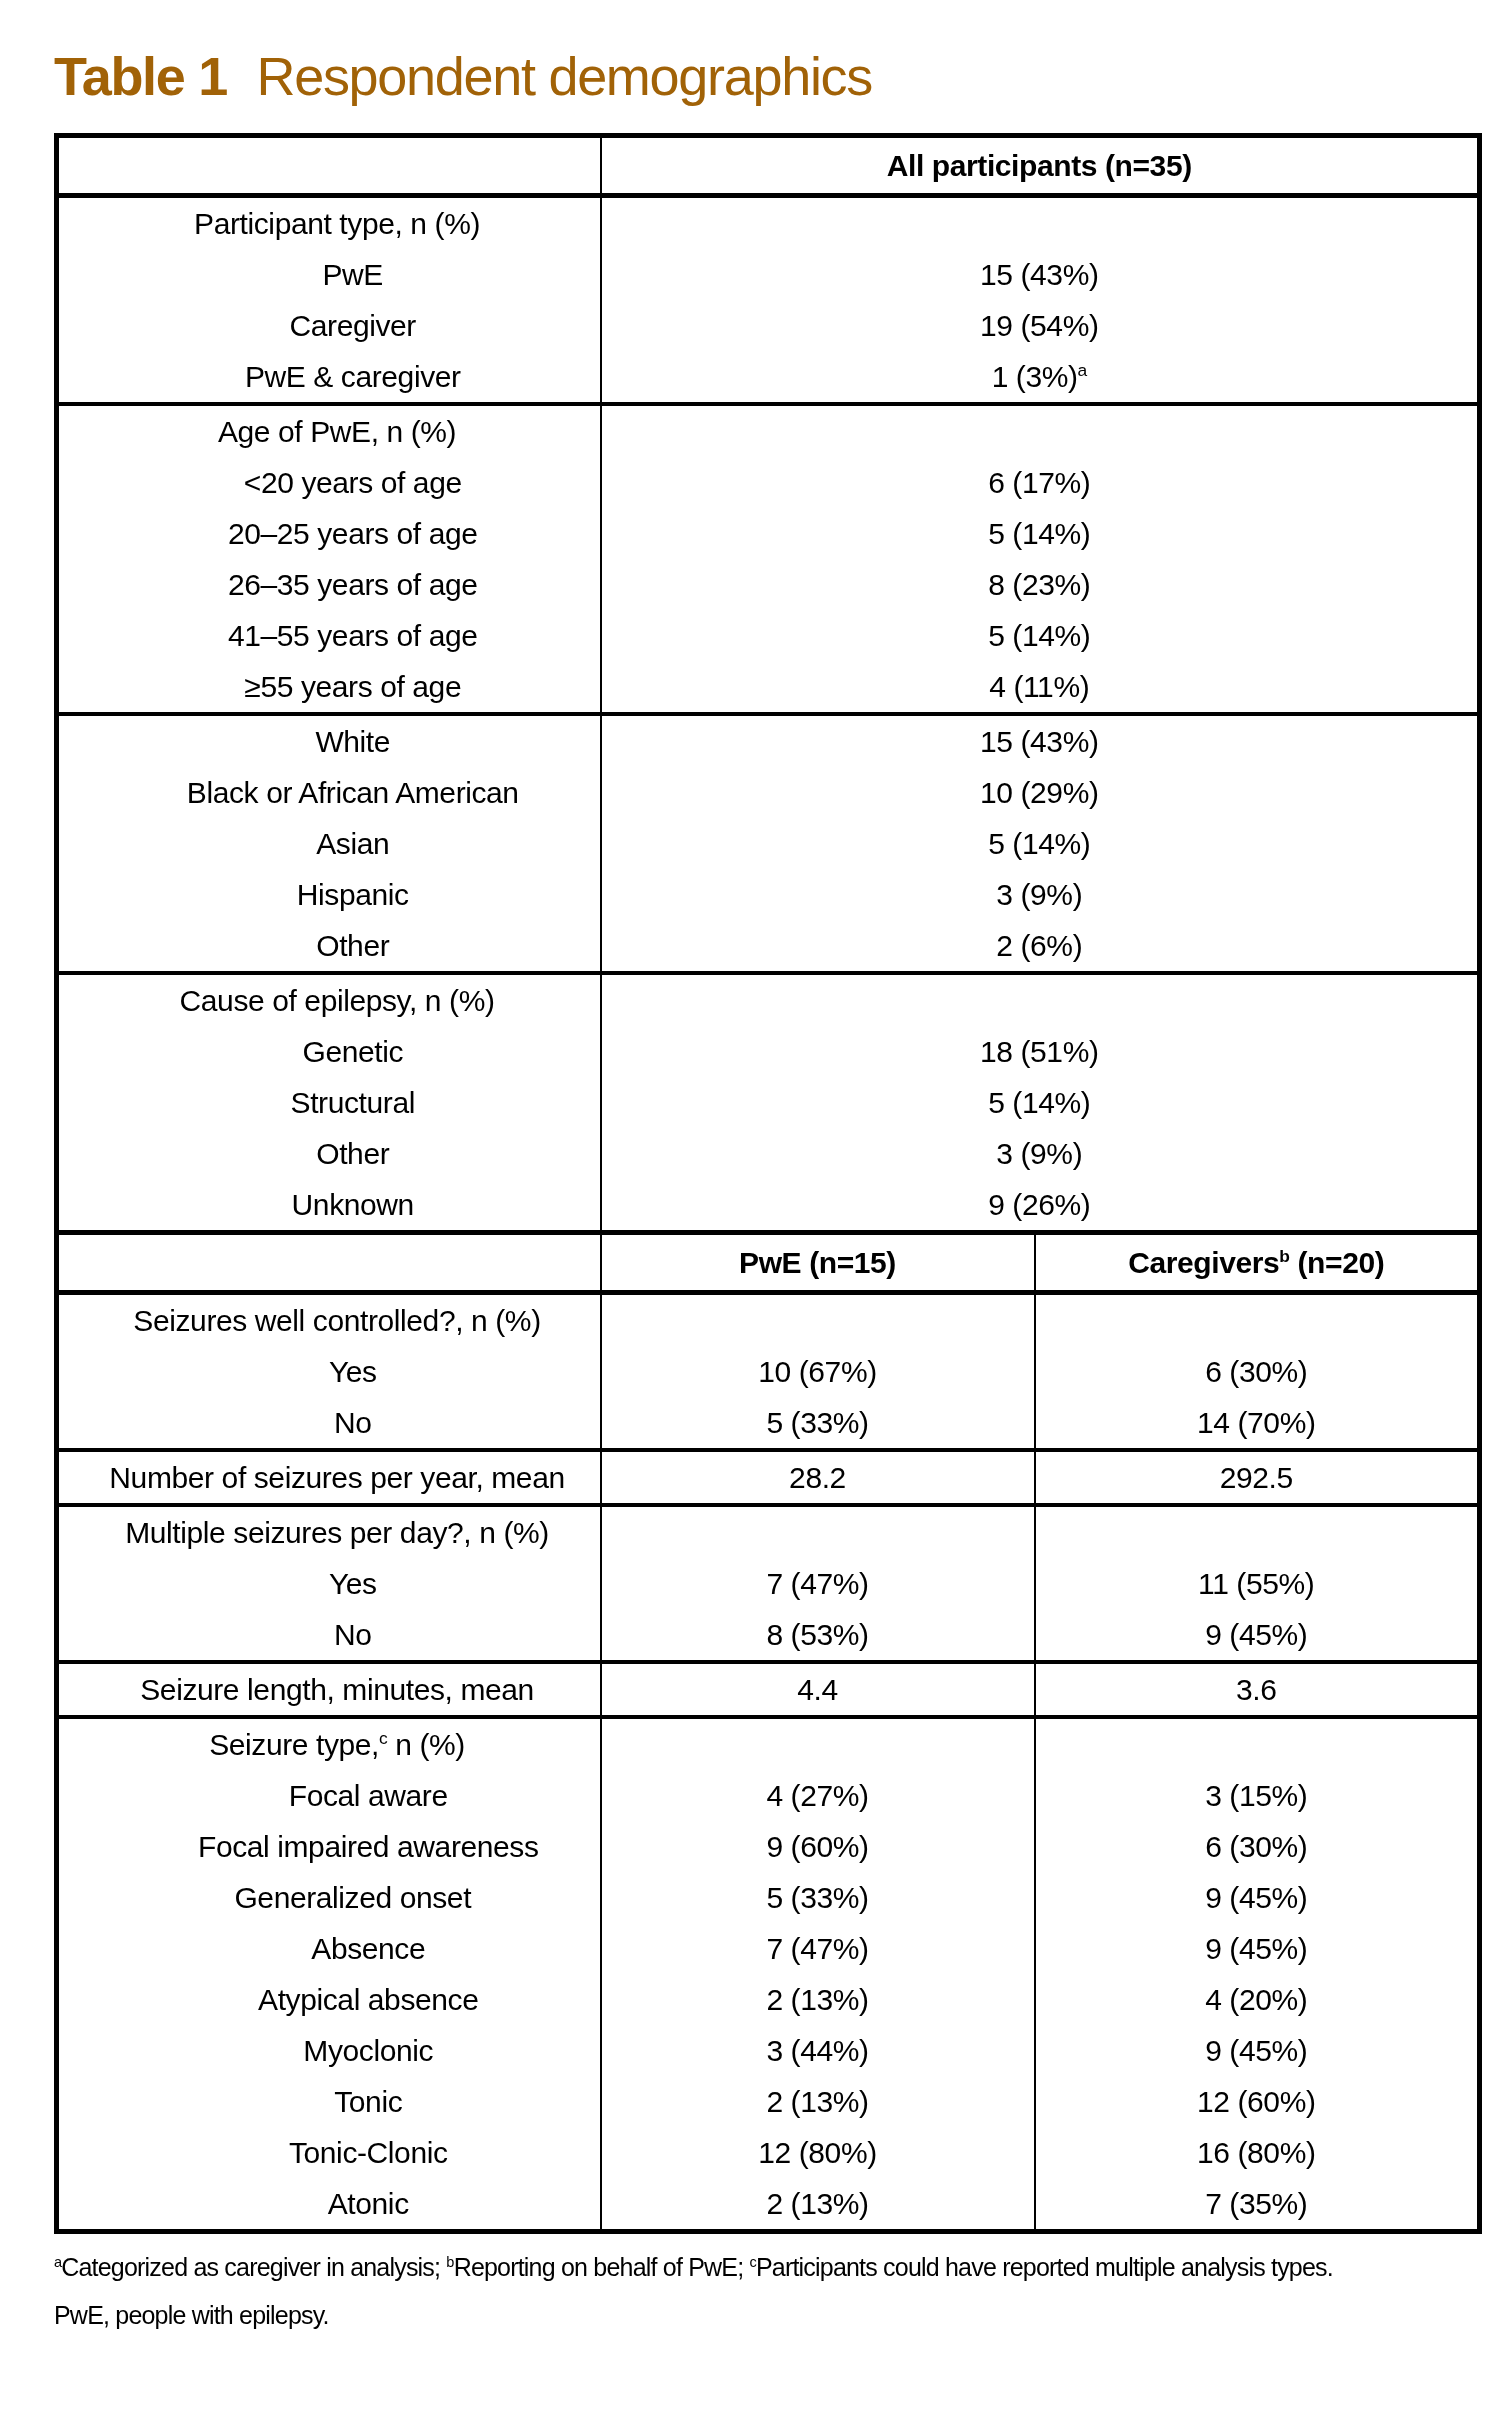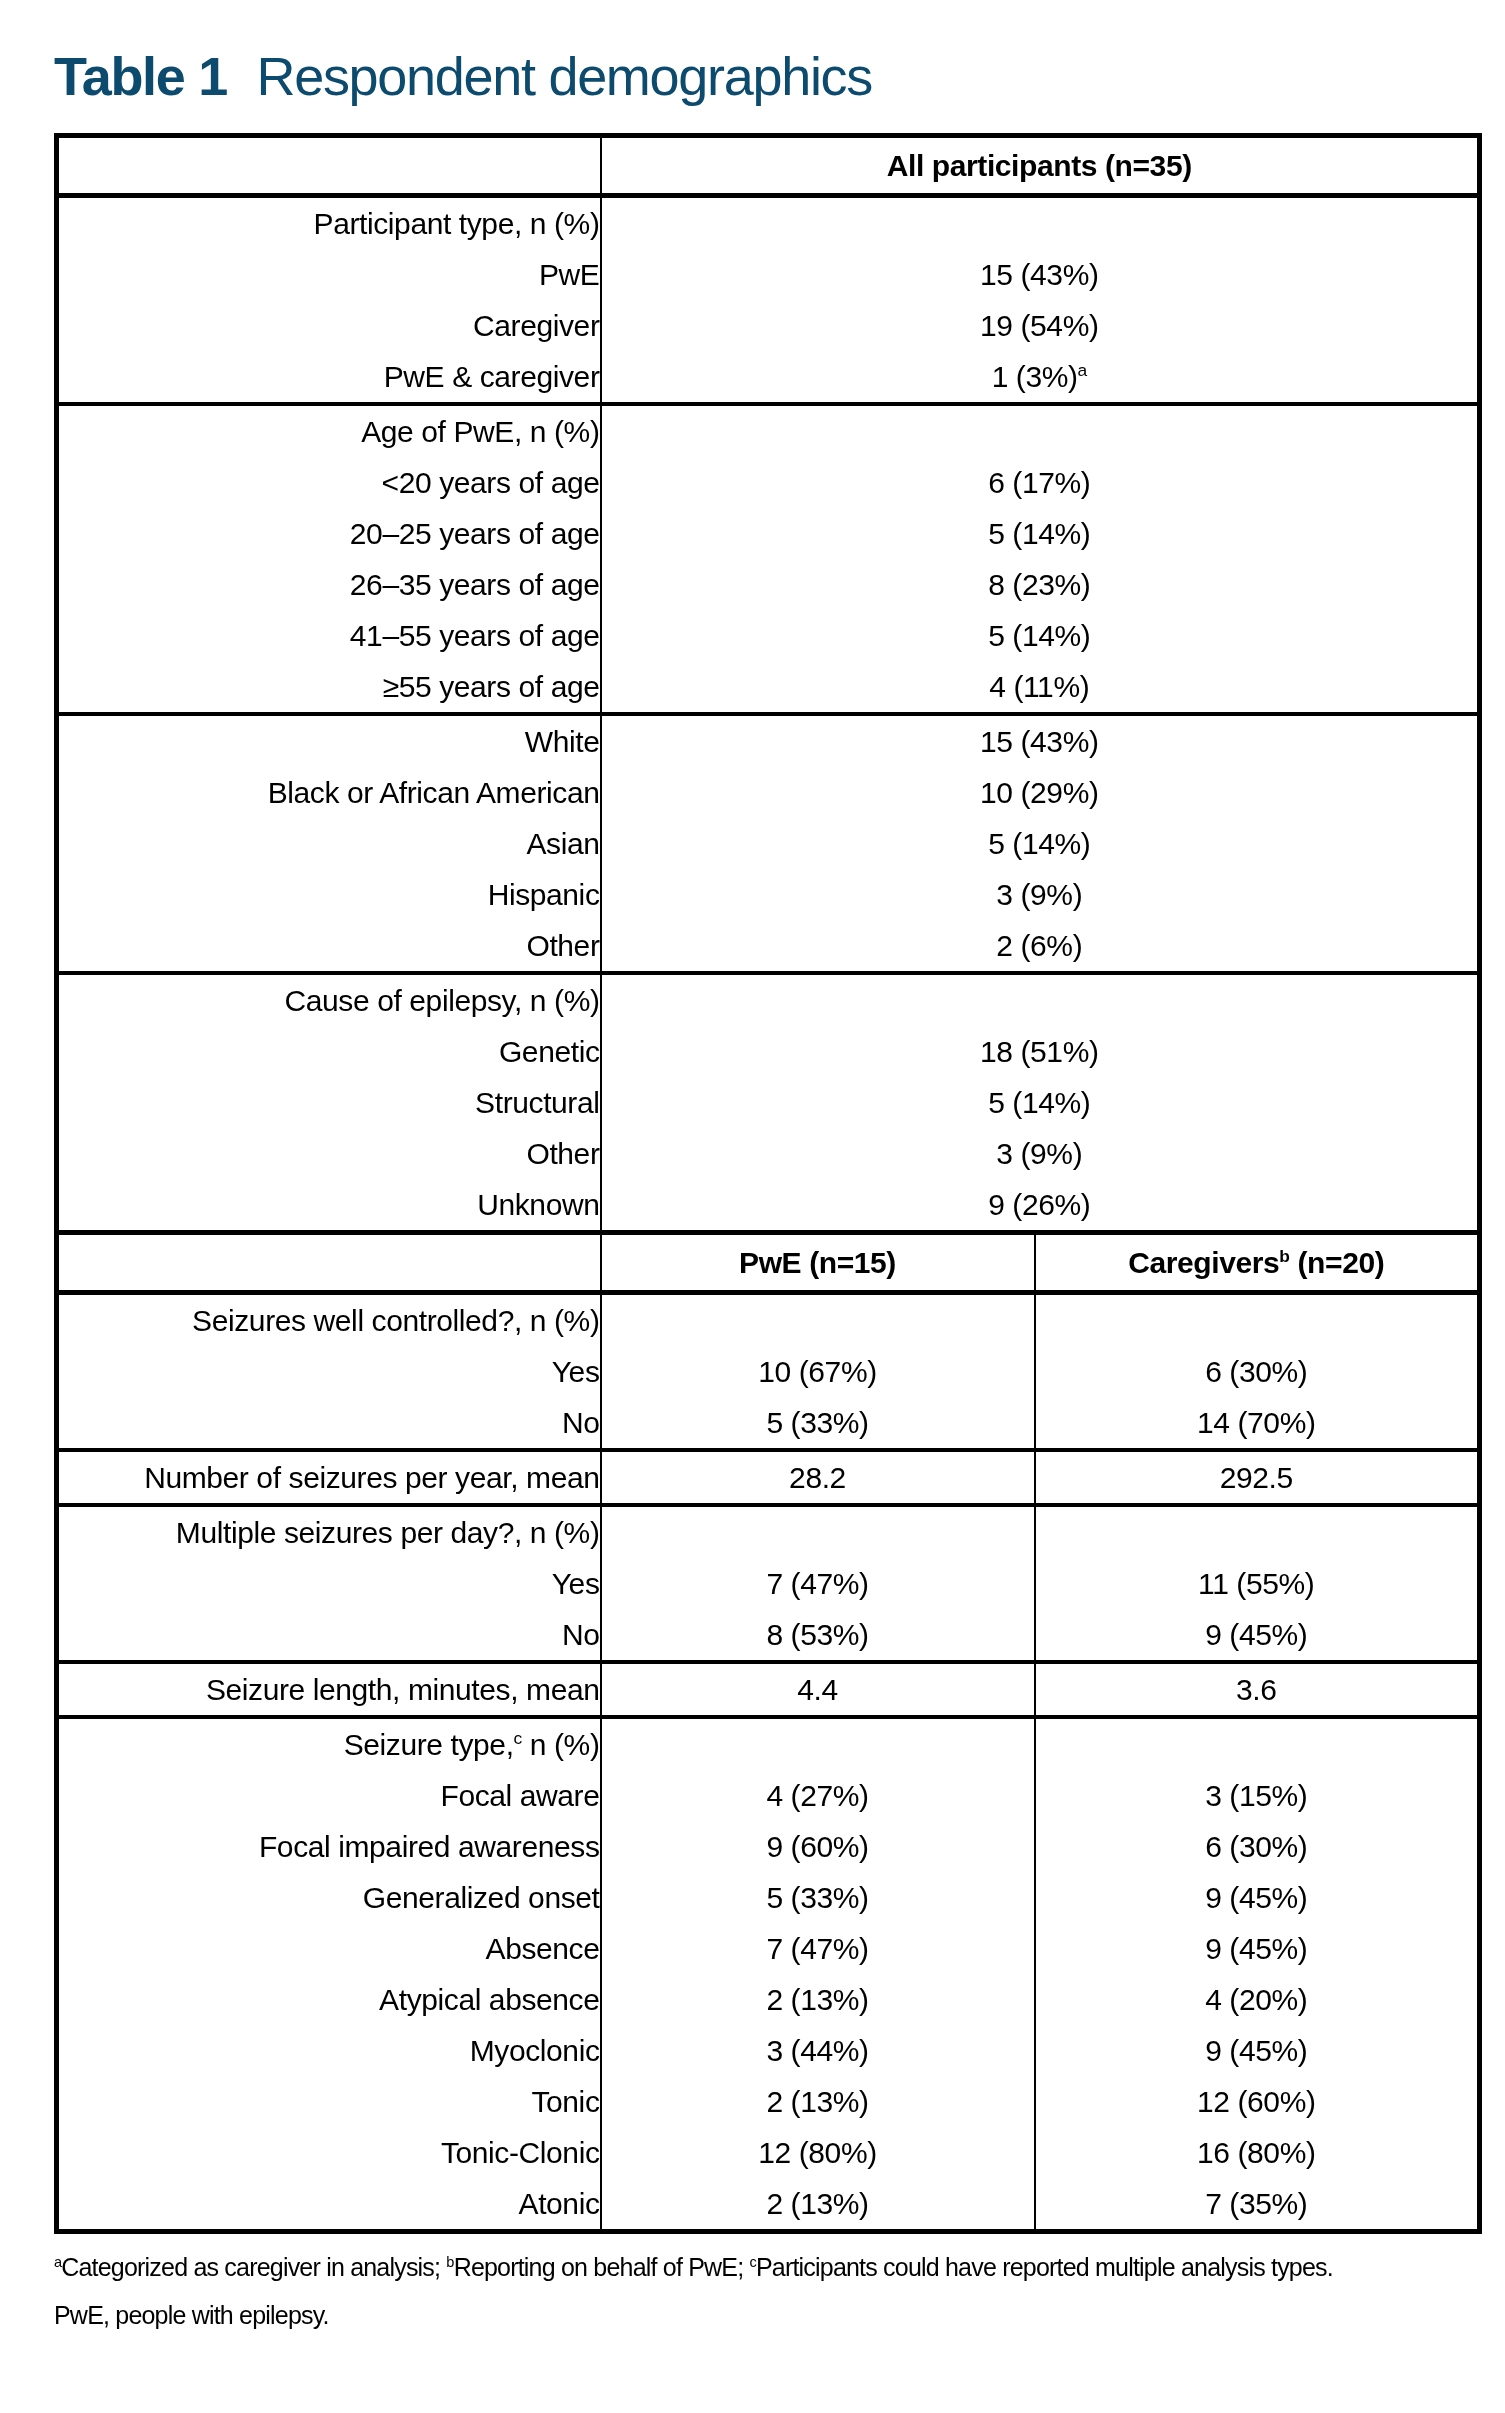--- a/index.html
+++ b/index.html
@@ -12,21 +12,21 @@
     background: #ffffff;
     font-family: "Liberation Sans", "DejaVu Sans", sans-serif;
     color: #000000;
     overflow: hidden;
   }
   .title {
     margin: 0 0 26px 0;
     font-size: 54px;
     line-height: 62px;
     font-weight: 400;
-    color: #0c4a6e;
+    color: #a16207;
     letter-spacing: -1.3px;
     white-space: nowrap;
   }
   .title-prefix { font-weight: 700; margin-right: 29.5px; }
   table.demo {
     border-collapse: collapse;
     table-layout: fixed;
     width: 1424px;
     border: 5.2px solid #000;
   }
@@ -41,21 +41,21 @@
     font-weight: 400;
     letter-spacing: -0.4px;
     white-space: nowrap;
     color: #000;
   }
   thead.top-head { border-bottom: 5.2px solid #000; }
   thead.top-head th { height: 55px; font-weight: 700; }
   tbody.mid-head { border-top: 5.2px solid #000; border-bottom: 5.2px solid #000; }
   tbody.mid-head th { height: 55px; font-weight: 700; }
   tbody.section { border-top: 4.3px solid #000; }
-  .label-cell { text-align: right; border-right: 2.6px solid #000; }
+  .label-cell { text-align: center; border-right: 2.6px solid #000; }
   .value-cell { text-align: center; }
   .value-cell.col2 { border-right: 2.6px solid #000; }
   .ind0 { padding-left: 15.6px; }
   .ind1 { padding-left: 47px; }
   .ind2 { padding-left: 78px; }
   sup { font-size: 58%; line-height: 0; }
   .footnotes {
     margin-top: 19px;
     font-size: 25px;
     letter-spacing: -0.8px;

